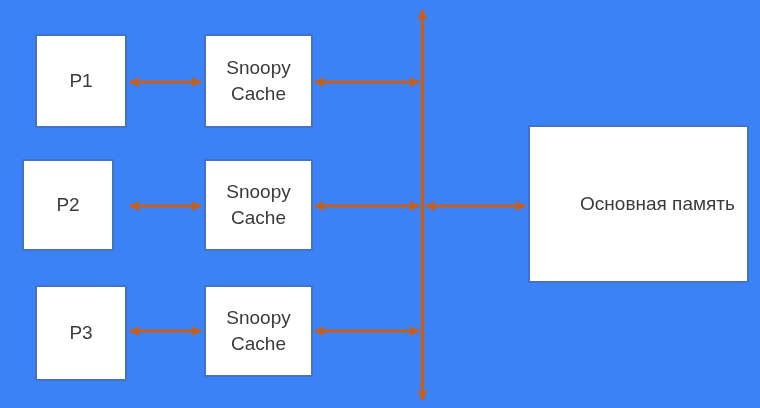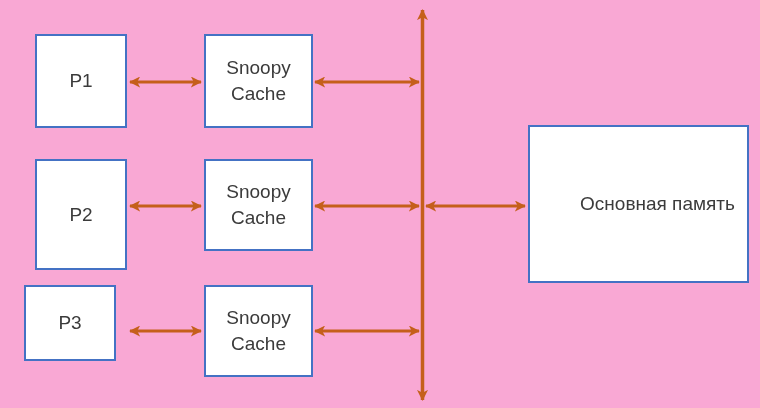--- a/index.html
+++ b/index.html
@@ -4,21 +4,21 @@
 <style>
   html, body {
     margin: 0;
     padding: 0;
     background: #ffffff;
   }
   .stage {
     position: relative;
     width: 760px;
     height: 408px;
-    background: #f9a8d4;
+    background: #3b82f6;
     overflow: hidden;
     font-family: "Liberation Sans", "DejaVu Sans", sans-serif;
   }
   .connector-layer {
     position: absolute;
     left: 0;
     top: 0;
     width: 760px;
     height: 408px;
   }
@@ -55,23 +55,23 @@
       <line x1="315" y1="206" x2="419" y2="206" stroke="#C55F1B" stroke-width="3" marker-end="url(#ah)" marker-start="url(#ah)"></line>
       <line x1="426" y1="206" x2="525" y2="206" stroke="#C55F1B" stroke-width="3" marker-end="url(#ah)" marker-start="url(#ah)"></line>
       <line x1="130" y1="331" x2="201" y2="331" stroke="#C55F1B" stroke-width="3" marker-end="url(#ah)" marker-start="url(#ah)"></line>
       <line x1="315" y1="331" x2="419" y2="331" stroke="#C55F1B" stroke-width="3" marker-end="url(#ah)" marker-start="url(#ah)"></line>
     </svg>
 
   <div class="node" style="left: 35px; top: 34px; width: 92px; height: 94px;">P1</div>
 
   <div class="node" style="left: 204px; top: 34px; width: 109px; height: 94px;">Snoopy Cache</div>
 
-  <div class="node" style="left: 35px; top: 159px; width: 92px; height: 111px; text-align: right;">P2</div>
+  <div class="node" style="left: 22px; top: 159px; width: 92px; height: 92px; text-align: right;">P2</div>
 
   <div class="node" style="left: 204px; top: 159px; width: 109px; height: 92px;">Snoopy Cache</div>
 
-  <div class="node" style="left: 24px; top: 285px; width: 92px; height: 76px;">P3</div>
+  <div class="node" style="left: 35px; top: 285px; width: 92px; height: 96px;">P3</div>
 
   <div class="node" style="left: 204px; top: 285px; width: 109px; height: 92px;">Snoopy Cache</div>
 
   <div class="node" style="left: 528px; top: 125px; width: 221px; height: 158px; padding-left: 44px;">Основная память</div>
 
 </div>
 
 </body></html>

